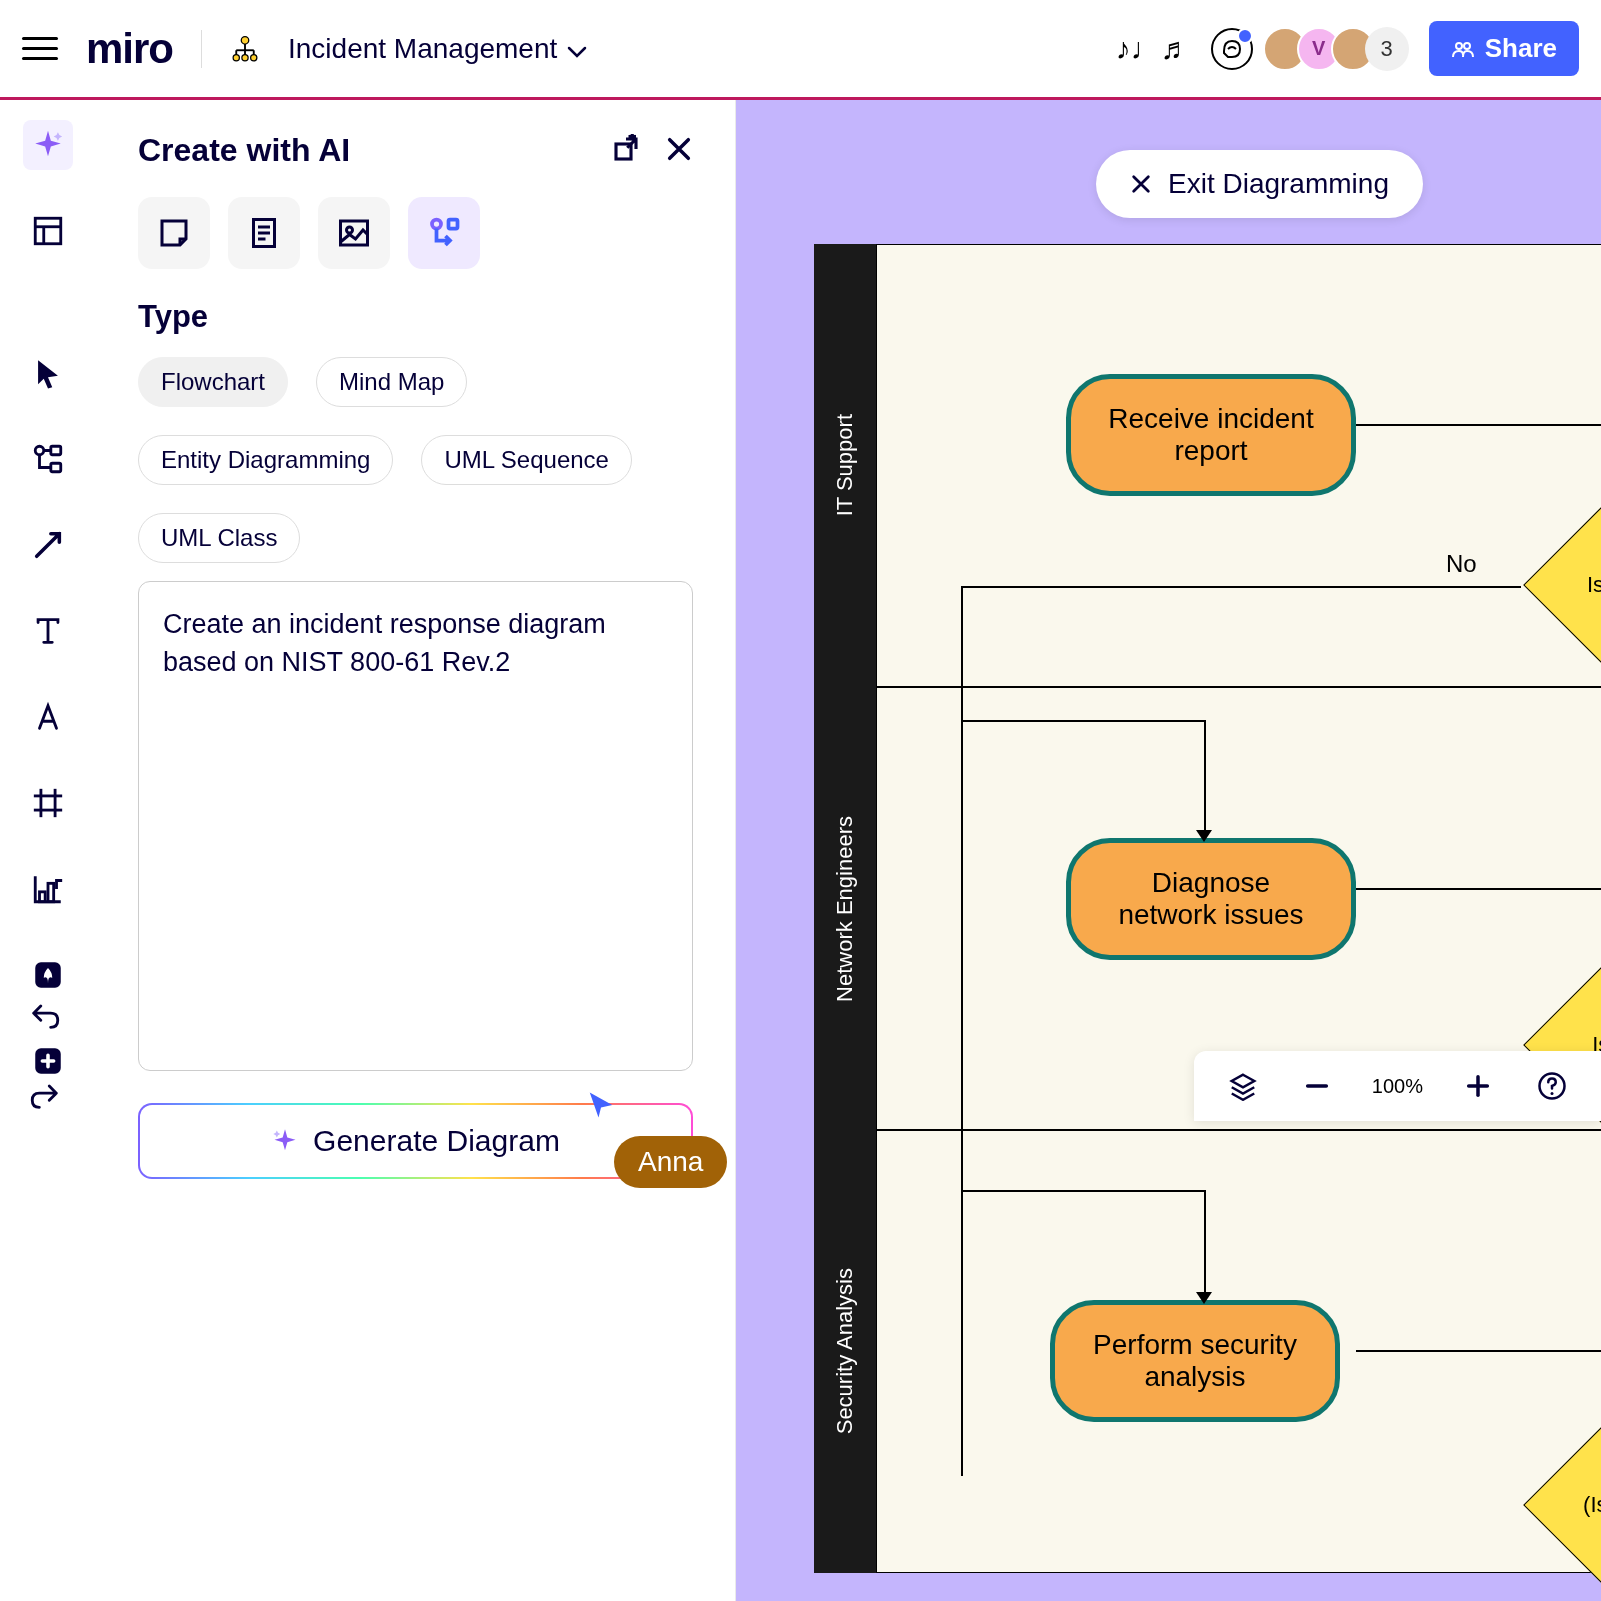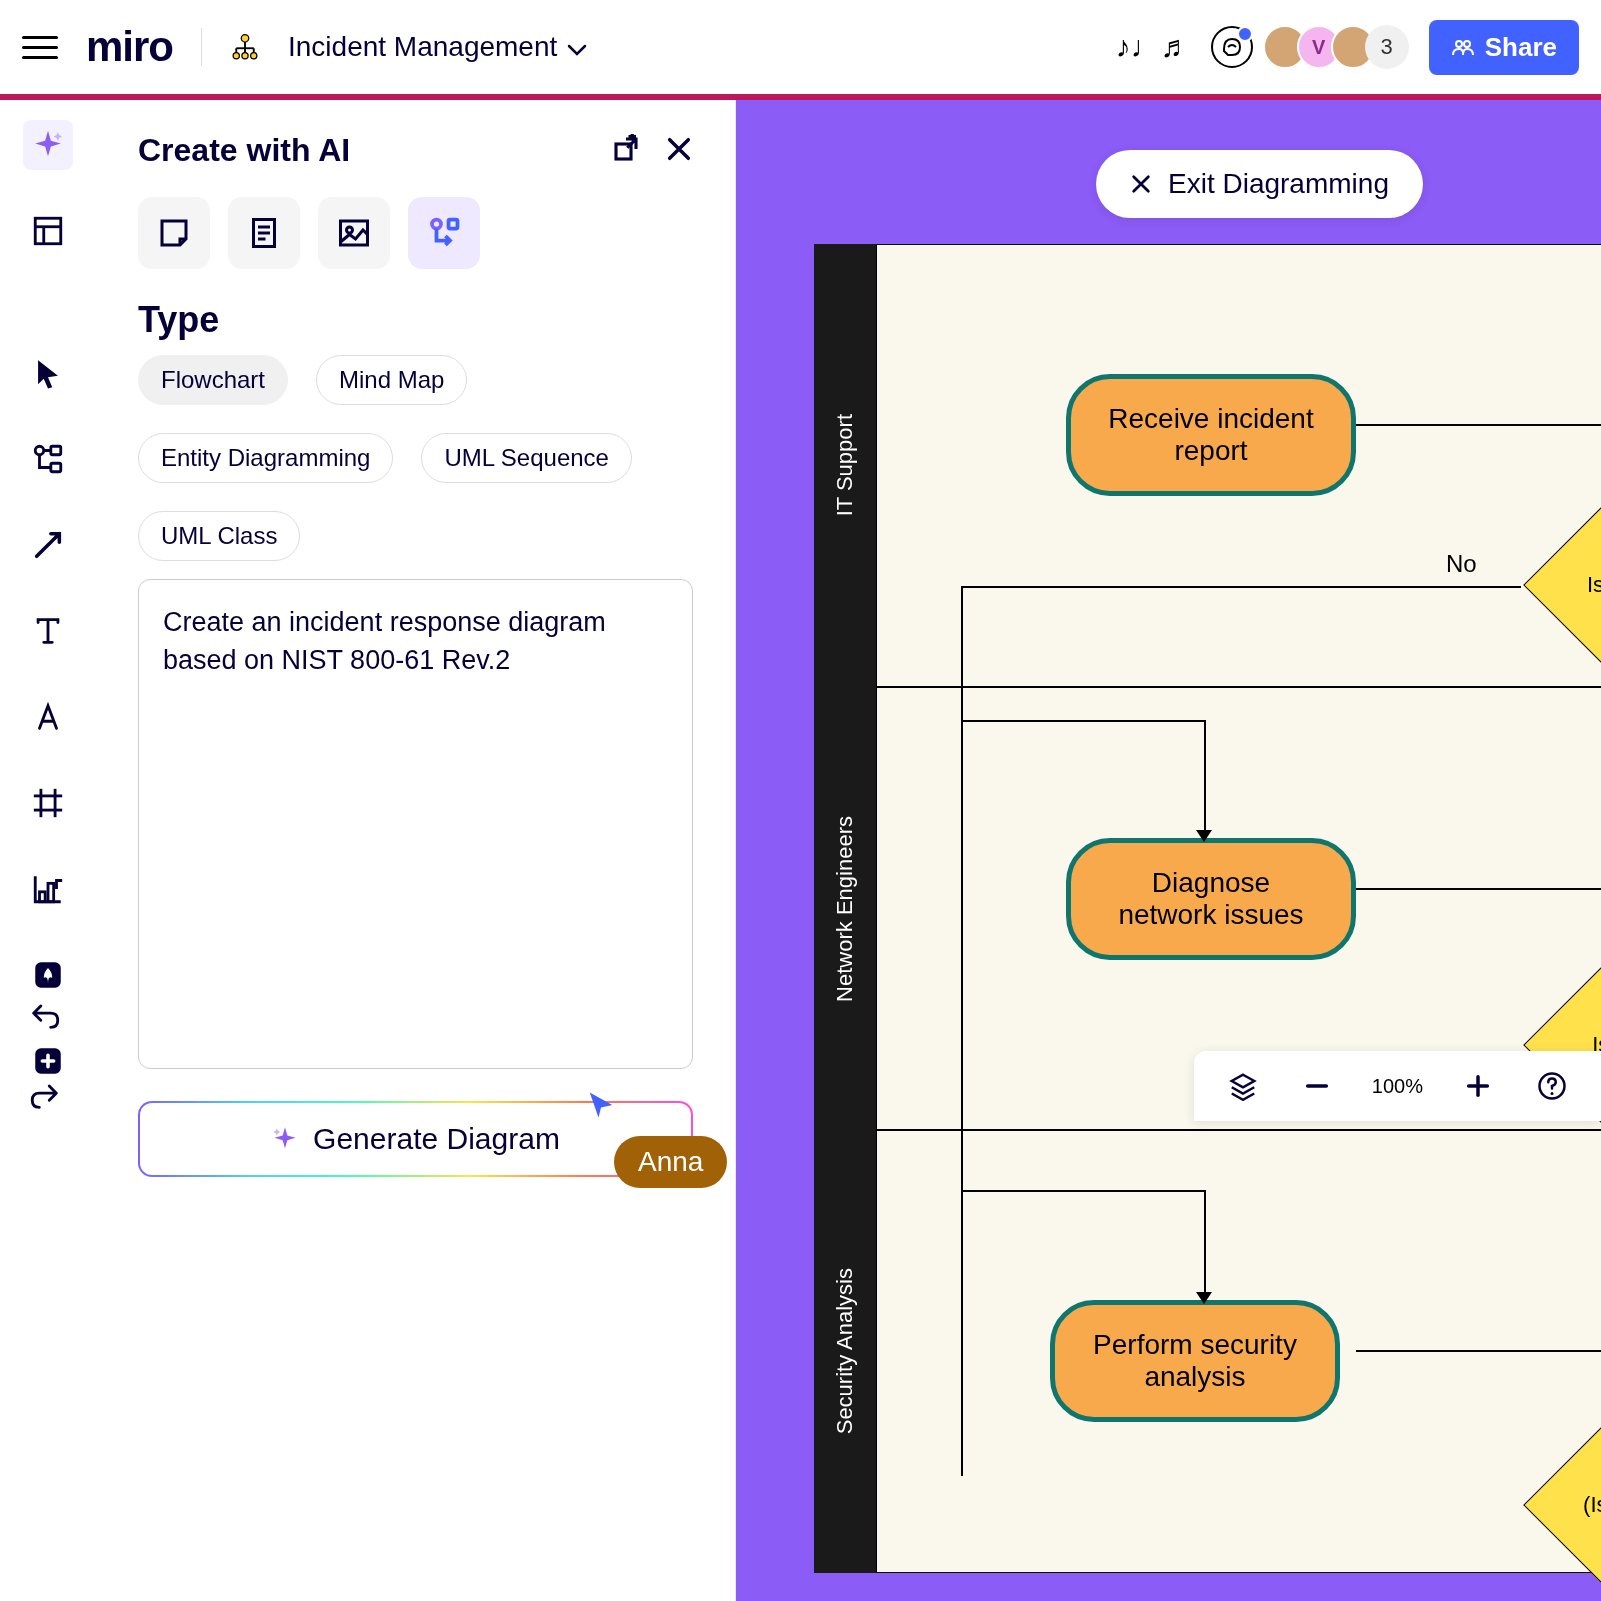--- a/index.html
+++ b/index.html
@@ -1,19 +1,19 @@
 <!DOCTYPE html>
 <html><head>
 <meta charset="utf-8">
 <style>
 * { box-sizing: border-box; margin: 0; padding: 0; }
 body { font-family: -apple-system, BlinkMacSystemFont, "Segoe UI", Helvetica, Arial, sans-serif; background: #fff; width: 1601px; height: 1601px; overflow: hidden; position: relative; }
 
 
-.header { height: 100px; border-bottom: 6px solid #be185d; display: flex; align-items: center; justify-content: space-between; padding: 0 22px; }
+.header { height: 100px; border-bottom: 3px solid #be185d; display: flex; align-items: center; justify-content: space-between; padding: 0 22px; }
 .header-left { display: flex; align-items: center; gap: 28px; }
 .hamburger { width: 36px; height: 36px; display: flex; flex-direction: column; justify-content: center; gap: 7px; cursor: pointer; }
 .hamburger span { height: 3px; background: #000; border-radius: 2px; }
 .logo { font-size: 42px; font-weight: 800; letter-spacing: -1px; color: #050038; }
 .header-divider { width: 1px; height: 38px; background: #ddd; }
 .board-icon { width: 30px; height: 30px; display:flex; align-items:center; justify-content:center; }
 .board-name { font-size: 28px; font-weight: 400; color: #050038; display:flex; align-items:flex-start; gap:10px; }
 .chev-down { display:inline-block; }
 
 .header-right { display:flex; align-items:center; gap: 20px; }
@@ -35,31 +35,31 @@
 
 
 .ai-panel { position:absolute; left: 96px; top: 100px; width: 640px; bottom:0; background:#fff; border-right:1px solid #eaeaea; padding: 32px 42px;}
 .ai-panel-header { display:flex; align-items:center; justify-content:space-between; margin-bottom: 28px;}
 .ai-panel-title { font-size: 32px; font-weight:700; color:#050038; }
 .ai-panel-actions { display:flex; gap:24px; align-items:center;}
 .tab-row { display:flex; gap:18px; margin-bottom: 30px;}
 .tab-btn { width:72px; height:72px; border-radius:14px; display:flex; align-items:center; justify-content:center; cursor:pointer; border:1px solid transparent;}
 .tab-btn.tgrey { background:#f5f5f5;}
 .tab-btn.tactive { background:#efe9ff;}
-.section-label { font-size:36px; font-weight:700; color:#050038; margin-bottom:14px;}
+.section-label { font-size:31px; font-weight:700; color:#050038; margin-bottom:22px;}
 .chip-row { display:flex; flex-wrap:wrap; gap:28px; margin-bottom:18px;}
 .chip { border:1px solid #ddd; border-radius: 999px; padding: 10px 22px; font-size:24px; color:#050038; cursor:pointer; background:#fff;}
 .chip.selected { background:#f0f0f0; border-color:#f0f0f0;}
 .prompt-box { width:100%; height: 490px; border:1px solid #ccc; border-radius:12px; padding:24px; font-size:27px; color:#050038; resize:none; font-family:inherit; line-height:1.4; }
 .generate-btn { margin-top:28px; width:100%; height:76px; border-radius:14px; background:#fff; font-size:30px; font-weight:500; color:#050038; display:flex; align-items:center; justify-content:center; gap:14px; cursor:pointer; position:relative; border:2px solid transparent; background-image: linear-gradient(#fff,#fff), linear-gradient(90deg,#7b61ff,#4bcfff,#4bffb0,#ffe24b,#ff7b4b,#ff4bd8); background-origin:border-box; background-clip:padding-box,border-box;}
 .cursor-pointer { position:absolute; left: 586px; top: 1090px; }
 .anna-badge { position:absolute; left: 614px; top: 1136px; background:#a16207; color:#fff; padding:10px 24px; border-radius:999px; font-size:28px; font-weight:500;}
 
 
-.canvas { position:absolute; left: 736px; top:100px; right:0; bottom:0; background:#8b5cf6; overflow:hidden;}
+.canvas { position:absolute; left: 736px; top:100px; right:0; bottom:0; background:#c4b5fd; overflow:hidden;}
 .exit-diag { position:absolute; left: 360px; top: 50px; background:#fff; border-radius:999px; box-shadow:0 2px 10px rgba(0,0,0,0.1); padding: 18px 34px; font-size:28px; font-weight:500; color:#050038; display:flex; align-items:center; gap:16px; cursor:pointer;}
 .lane-header { position:absolute; width:62px; background:#1a1a1a; color:#fff; display:flex; align-items:center; justify-content:center; }
 .lane-header span { writing-mode: vertical-rl; transform: rotate(180deg); font-size:22px; font-weight:500;}
 .lane-body { position:absolute; background:#faf8ed; border:1px solid #000;}
 .flow-node { position:absolute; background:#f8a94c; border:5px solid #0f766e; border-radius:44px; padding: 24px 36px; text-align:center; font-size:28px; color:#000; font-weight:400;}
 .decision { position:absolute; width: 110px; height:110px; background:#ffe24b; border:1px solid #000; transform: rotate(45deg); display:flex; align-items:center; justify-content:center;}
 .decision span{ transform:rotate(-45deg); font-size:22px;}
 .edge-label { position:absolute; font-size:24px; color:#000;}
 .flow-line { position:absolute; background:#000;}
 .arrowhead { position:absolute; width:0; height:0; border-left:8px solid transparent; border-right:8px solid transparent; border-top:12px solid #000;}

